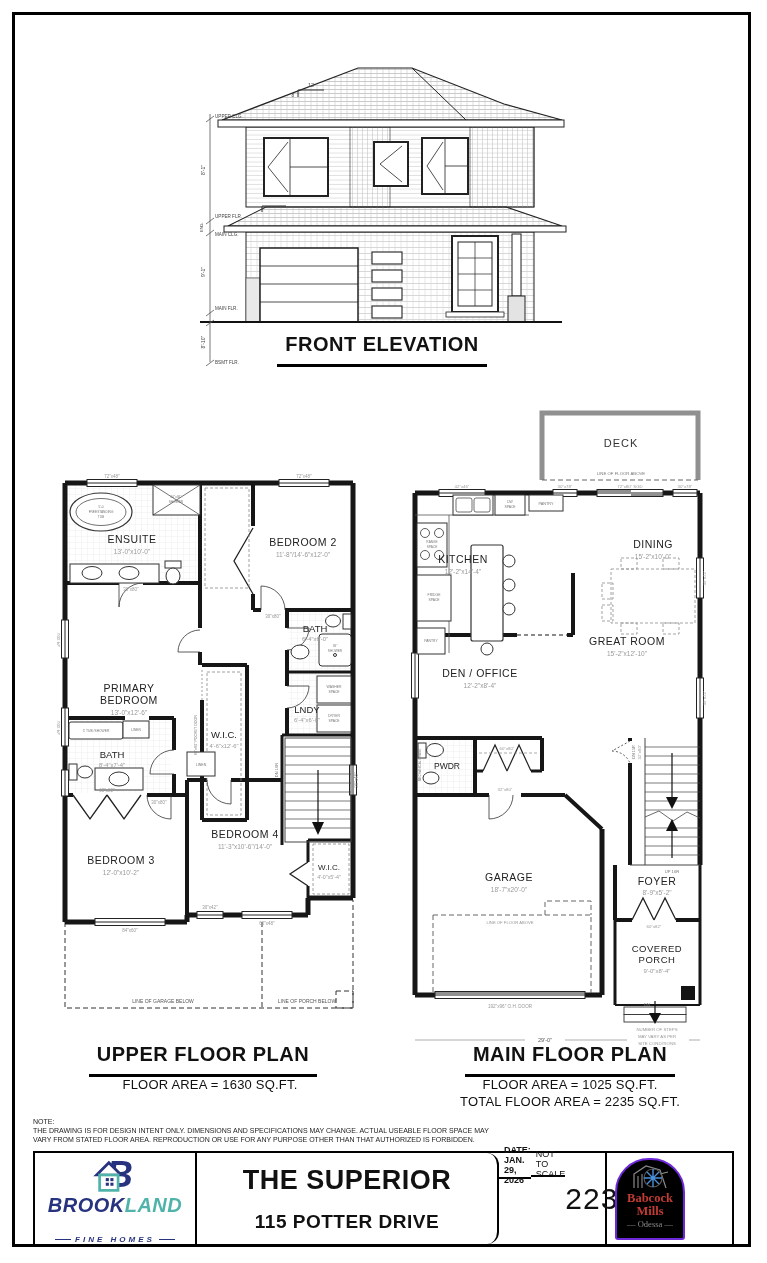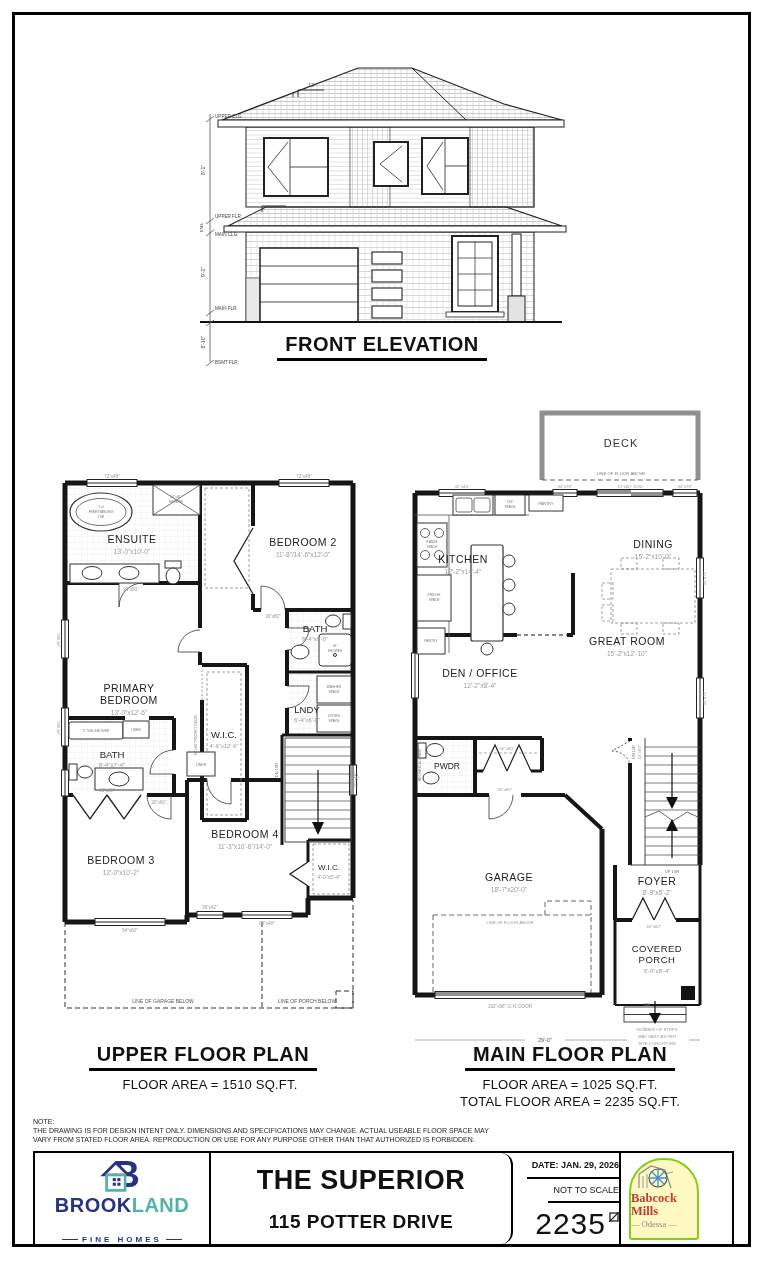--- a/index.html
+++ b/index.html
@@ -1,36 +1,36 @@
 <!DOCTYPE html>
 <html><head>
 <meta charset="utf-8">
 <style>
   html,body{margin:0;padding:0;background:#fff;}
   body{width:767px;height:1263px;position:relative;font-family:"Liberation Sans",sans-serif;color:#111;overflow:hidden;}
   .abs{position:absolute;}
   .sheet-border{left:12px;top:12px;width:739px;height:1235px;border:3px solid #000;box-sizing:border-box;}
   svg text{font-family:"Liberation Sans",sans-serif;}
   .big-title{font-size:20px;font-weight:bold;letter-spacing:.5px;text-align:center;}
-  .big-title span{display:inline-block;border-bottom:3px solid #000;padding:0 8px 2px 8px;}
+  .big-title span{display:inline-block;border-bottom:3px solid #000;padding:0 8px 8px 8px;}
   .area-line{font-size:13px;text-align:center;letter-spacing:.2px;}
   .note{font-size:7px;line-height:9px;color:#222;}
   .tblock{left:33px;top:1151px;width:701px;height:95px;border:2.5px solid #000;box-sizing:border-box;display:flex;background:#fff;}
   .tb-cell{border-right:2.5px solid #000;box-sizing:border-box;height:100%;}
   .tb-cell:last-child{border-right:none;}
-  .tb-logo{width:176px;display:flex;flex-direction:column;align-items:center;justify-content:center;padding-top:2px;}
+  .tb-logo{width:162px;display:flex;flex-direction:column;align-items:center;justify-content:center;padding-top:2px;font-style:italic;}
   .tb-center{width:302px;display:flex;flex-direction:column;align-items:center;justify-content:center;border-radius:12px;}
   .tb-model{font-size:27px;font-weight:bold;letter-spacing:.5px;}
   .tb-addr{font-size:19px;font-weight:bold;letter-spacing:.5px;margin-top:15px;}
-  .tb-date{width:108px;display:flex;flex-direction:column;align-items:flex-end;}
+  .tb-date{width:108px;display:flex;flex-direction:row;}
   .tb-date .row1{height:26px;border-bottom:2px solid #000;font-size:9px;font-weight:bold;display:flex;align-items:center;padding-left:5px;box-sizing:border-box;}
   .tb-date .row2{height:24px;border-bottom:2px solid #000;font-size:9px;display:flex;align-items:center;padding-left:5px;box-sizing:border-box;}
   .tb-date .row3{flex:1;display:flex;align-items:center;justify-content:center;font-size:30px;letter-spacing:1px;}
   .tb-babcock{width:86px;display:flex;align-items:center;justify-content:center;}
-  .tombstone{width:70px;height:82px;border:2px solid #84cc16;border-radius:34px 34px 3px 3px;display:flex;flex-direction:column;align-items:flex-start;box-sizing:border-box;background:#fef9c3;}
+  .tombstone{width:70px;height:82px;border:2px solid #6d28d9;border-radius:34px 34px 3px 3px;display:flex;flex-direction:column;align-items:center;box-sizing:border-box;background:#000000;}
   .bab-name{font-family:"Liberation Serif",serif;font-weight:bold;color:#c23b34;font-size:12.5px;line-height:13px;}
   .bab-city{font-family:"Liberation Serif",serif;color:#8a8a8a;font-size:8.5px;margin-top:1px;}
   .bl-word{font-size:20px;font-weight:bold;letter-spacing:.5px;line-height:20px;}
   .bl-brook{color:#27337e;}
   .bl-land{color:#4fb3a9;}
   .bl-tag{display:flex;align-items:center;gap:4px;margin-top:19px;}
   .bl-tag .line{width:16px;height:1.5px;background:#27337e;}
   .bl-tag .txt{font-size:8px;letter-spacing:3px;color:#27337e;font-weight:bold;}
   .sqft-sym{margin:-14px 0 0 3px;}
 </style>
@@ -441,21 +441,21 @@
     <text x="105" y="521" font-size="4.2">LINE OF FLOOR ABOVE</text>
     <text x="105" y="605" font-size="4.6">192"x96" O.H. DOOR</text>
     <text x="140" y="639" font-size="5.5" fill="#555">29'-0"</text>
     <text x="252" y="628">NUMBER OF STEPS</text>
     <text x="252" y="635">MAY VARY AS PER</text>
     <text x="252" y="642">SITE CONDITIONS</text>
   </g>
 </svg>
 
 <div class="abs big-title" style="left:78px;top:1043px;width:250px;"><span>UPPER FLOOR PLAN</span></div>
-<div class="abs area-line" style="left:85px;top:1077px;width:250px;">FLOOR AREA = 1510 SQ.FT.</div>
+<div class="abs area-line" style="left:85px;top:1077px;width:250px;">FLOOR AREA = 1630 SQ.FT.</div>
 <div class="abs big-title" style="left:440px;top:1043px;width:260px;"><span>MAIN FLOOR PLAN</span></div>
 <div class="abs area-line" style="left:440px;top:1077px;width:260px;">FLOOR AREA = 1025 SQ.FT.</div>
 <div class="abs area-line" style="left:440px;top:1094px;width:260px;">TOTAL FLOOR AREA = 2235 SQ.FT.</div>
 
 <div class="abs note" style="left:33px;top:1117px;width:620px;">
   <div>NOTE:</div>
   <div>THE DRAWING IS FOR DESIGN INTENT ONLY.  DIMENSIONS AND SPECIFICATIONS MAY CHANGE. ACTUAL USEABLE FLOOR SPACE MAY</div>
   <div>VARY FROM STATED FLOOR AREA. REPRODUCTION OR USE FOR ANY PURPOSE OTHER THAN THAT AUTHORIZED IS FORBIDDEN.</div>
 </div>
 

